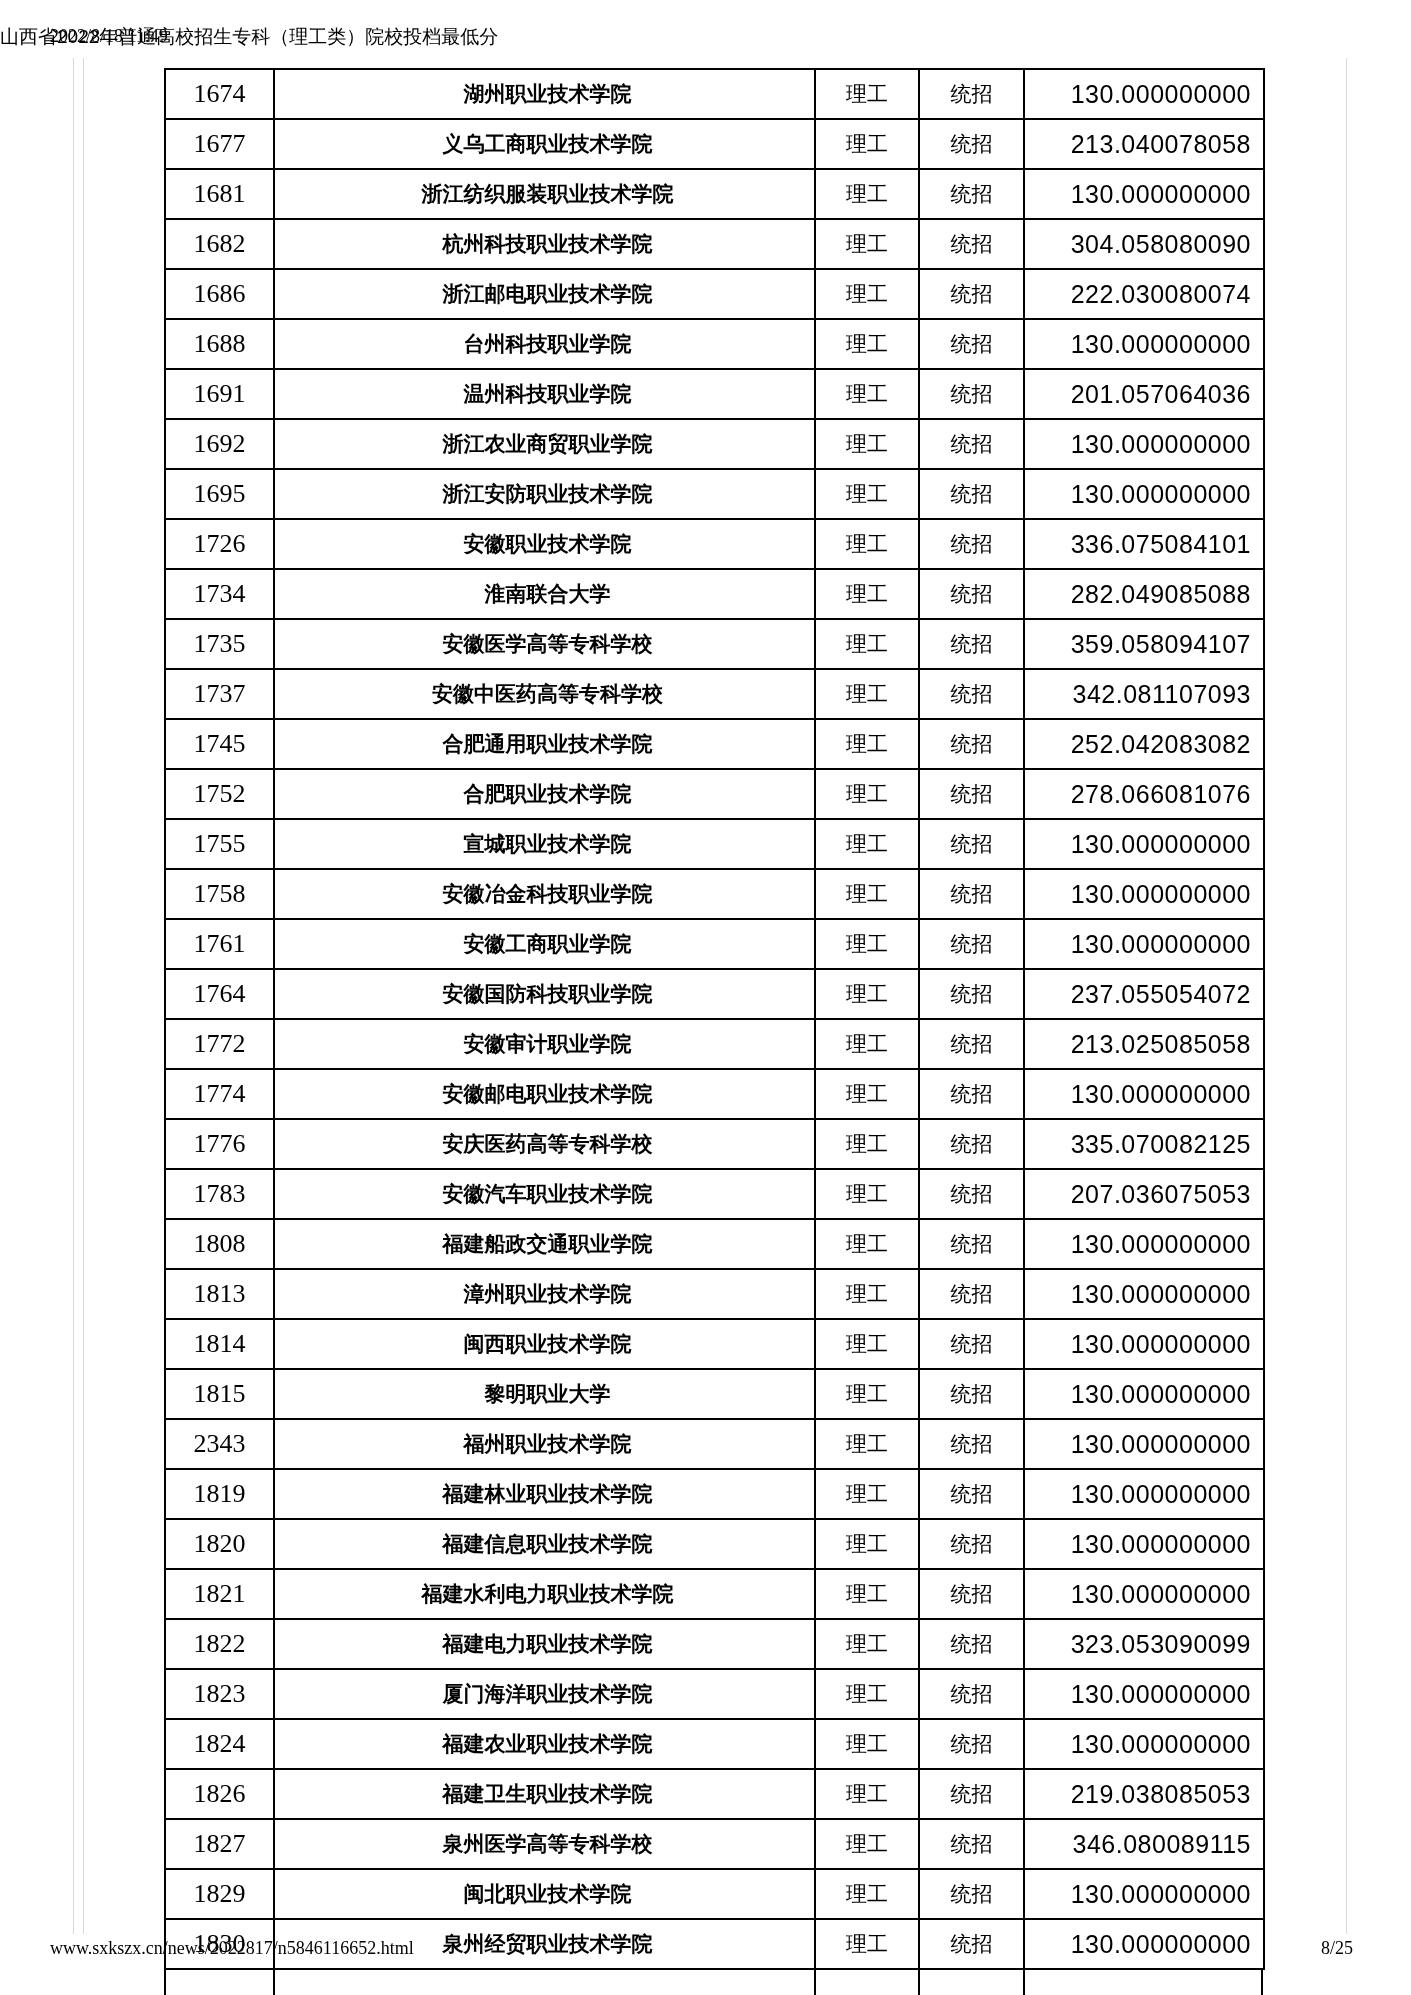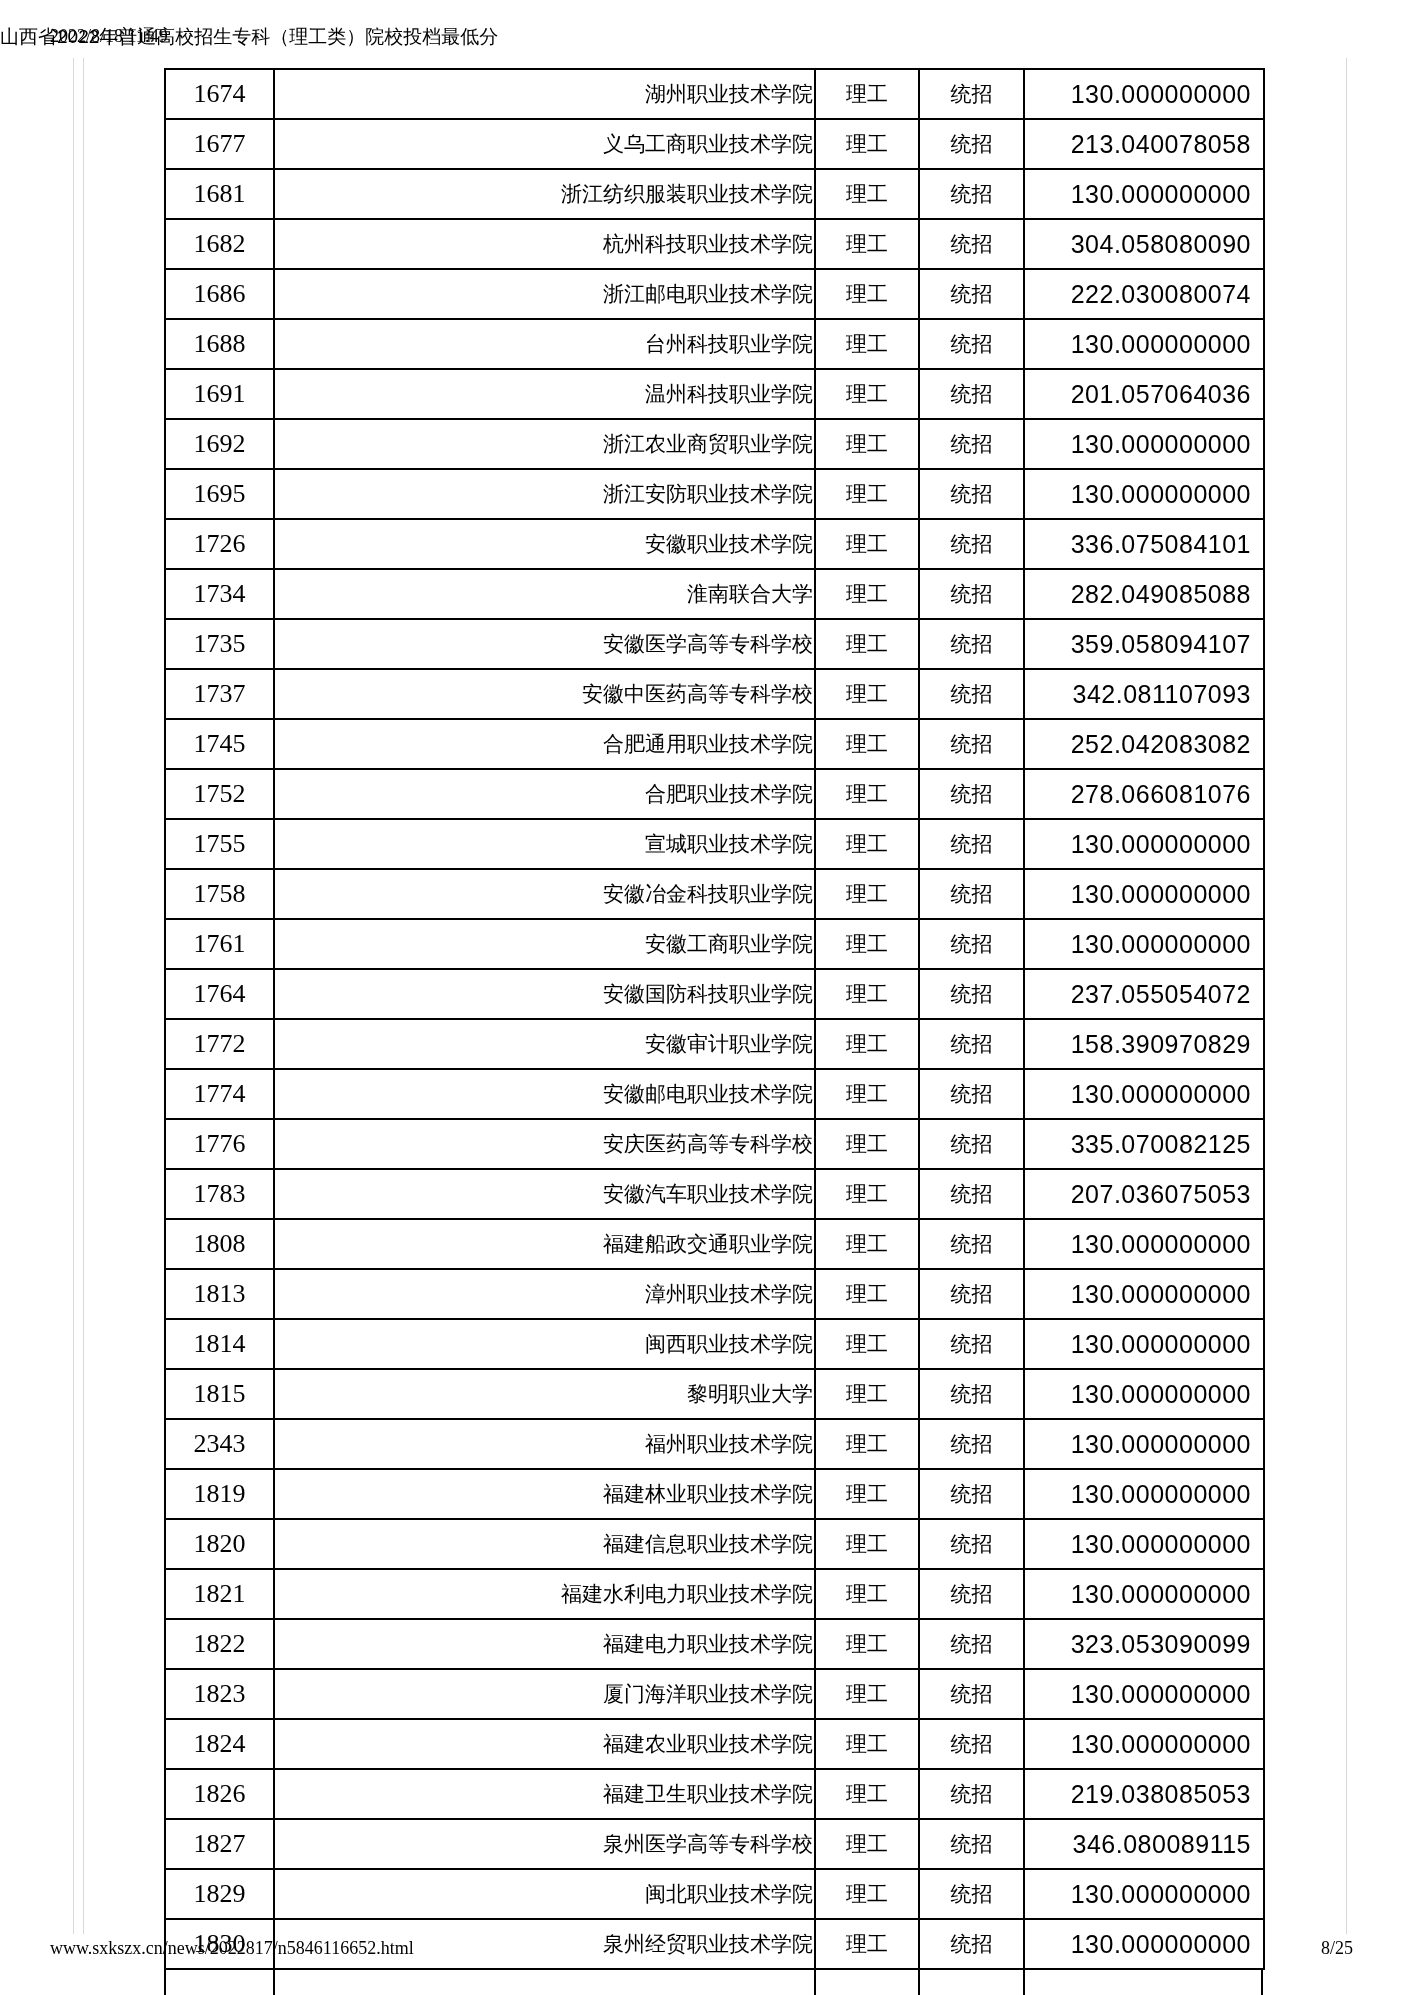--- a/index.html
+++ b/index.html
@@ -69,23 +69,24 @@
     vertical-align: middle;
     overflow: hidden;
     white-space: nowrap;
   }
   td.c-code {
     text-align: center;
     font-family: "Liberation Serif", serif;
     font-size: 26px;
   }
   td.c-school {
-    text-align: right;
+    text-align: center;
     padding-left: 7px;
     font-size: 21px;
+    font-weight: bold;
   }
   td.c-category, td.c-admission {
     text-align: center;
     font-size: 21px;
   }
   td.c-score {
     text-align: right;
     padding-right: 12px;
     font-family: Liberation Sans, sans-serif;
     font-size: 25px;
@@ -282,21 +283,21 @@
             <td class="c-school">安徽国防科技职业学院</td>
             <td class="c-category">理工</td>
             <td class="c-admission">统招</td>
             <td class="c-score">237.055054072</td>
           </tr>
           <tr>
             <td class="c-code">1772</td>
             <td class="c-school">安徽审计职业学院</td>
             <td class="c-category">理工</td>
             <td class="c-admission">统招</td>
-            <td class="c-score">158.390970829</td>
+            <td class="c-score">213.025085058</td>
           </tr>
           <tr>
             <td class="c-code">1774</td>
             <td class="c-school">安徽邮电职业技术学院</td>
             <td class="c-category">理工</td>
             <td class="c-admission">统招</td>
             <td class="c-score">130.000000000</td>
           </tr>
           <tr>
             <td class="c-code">1776</td>

